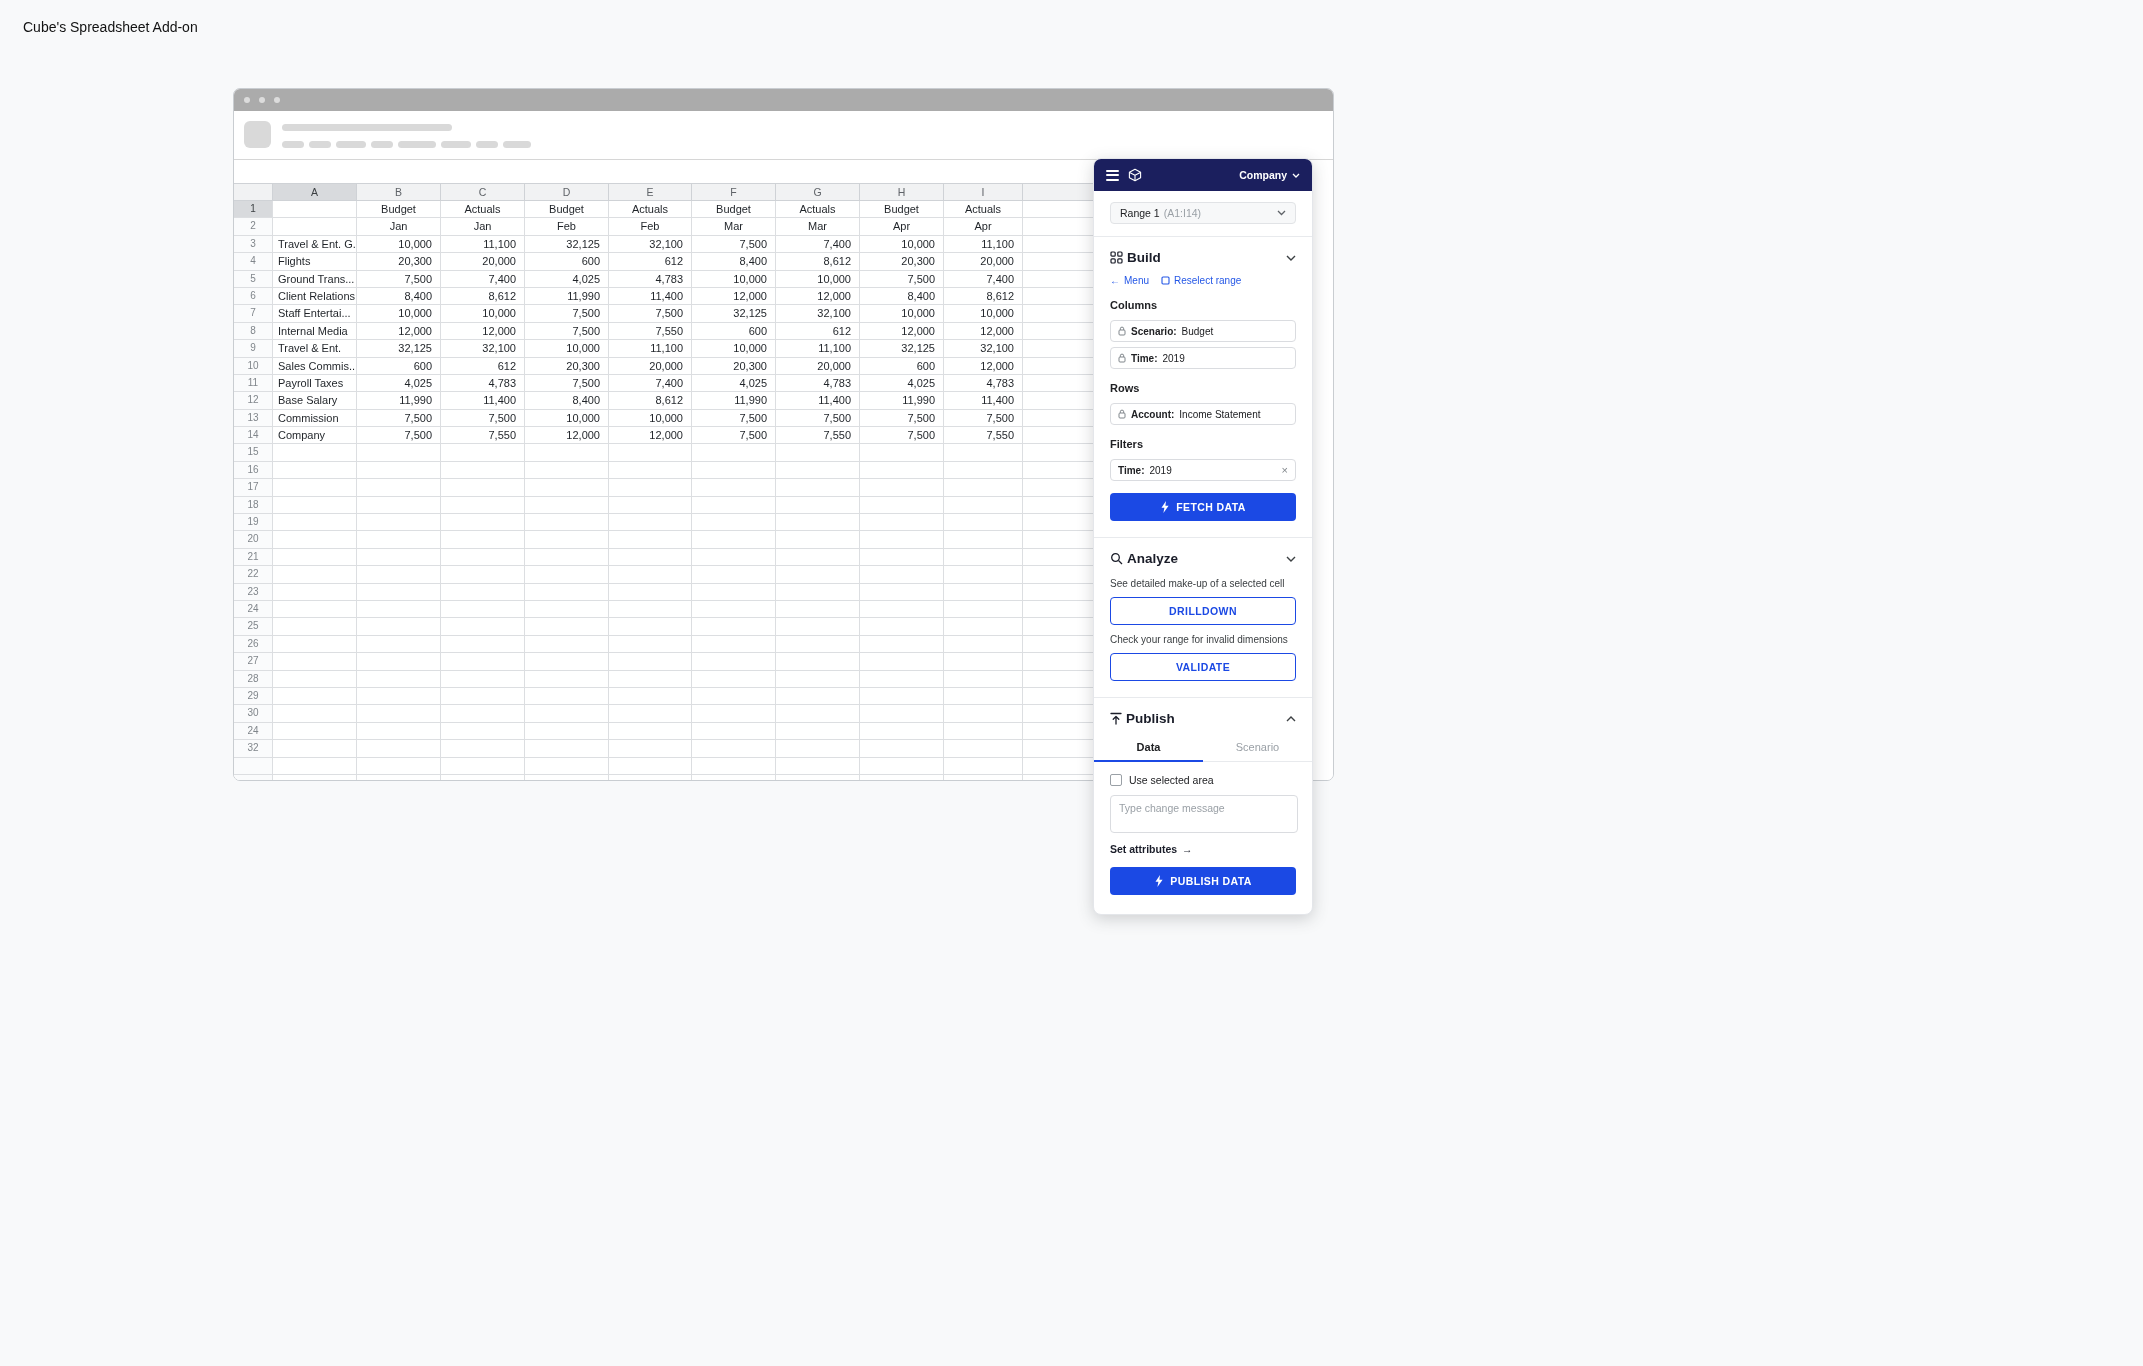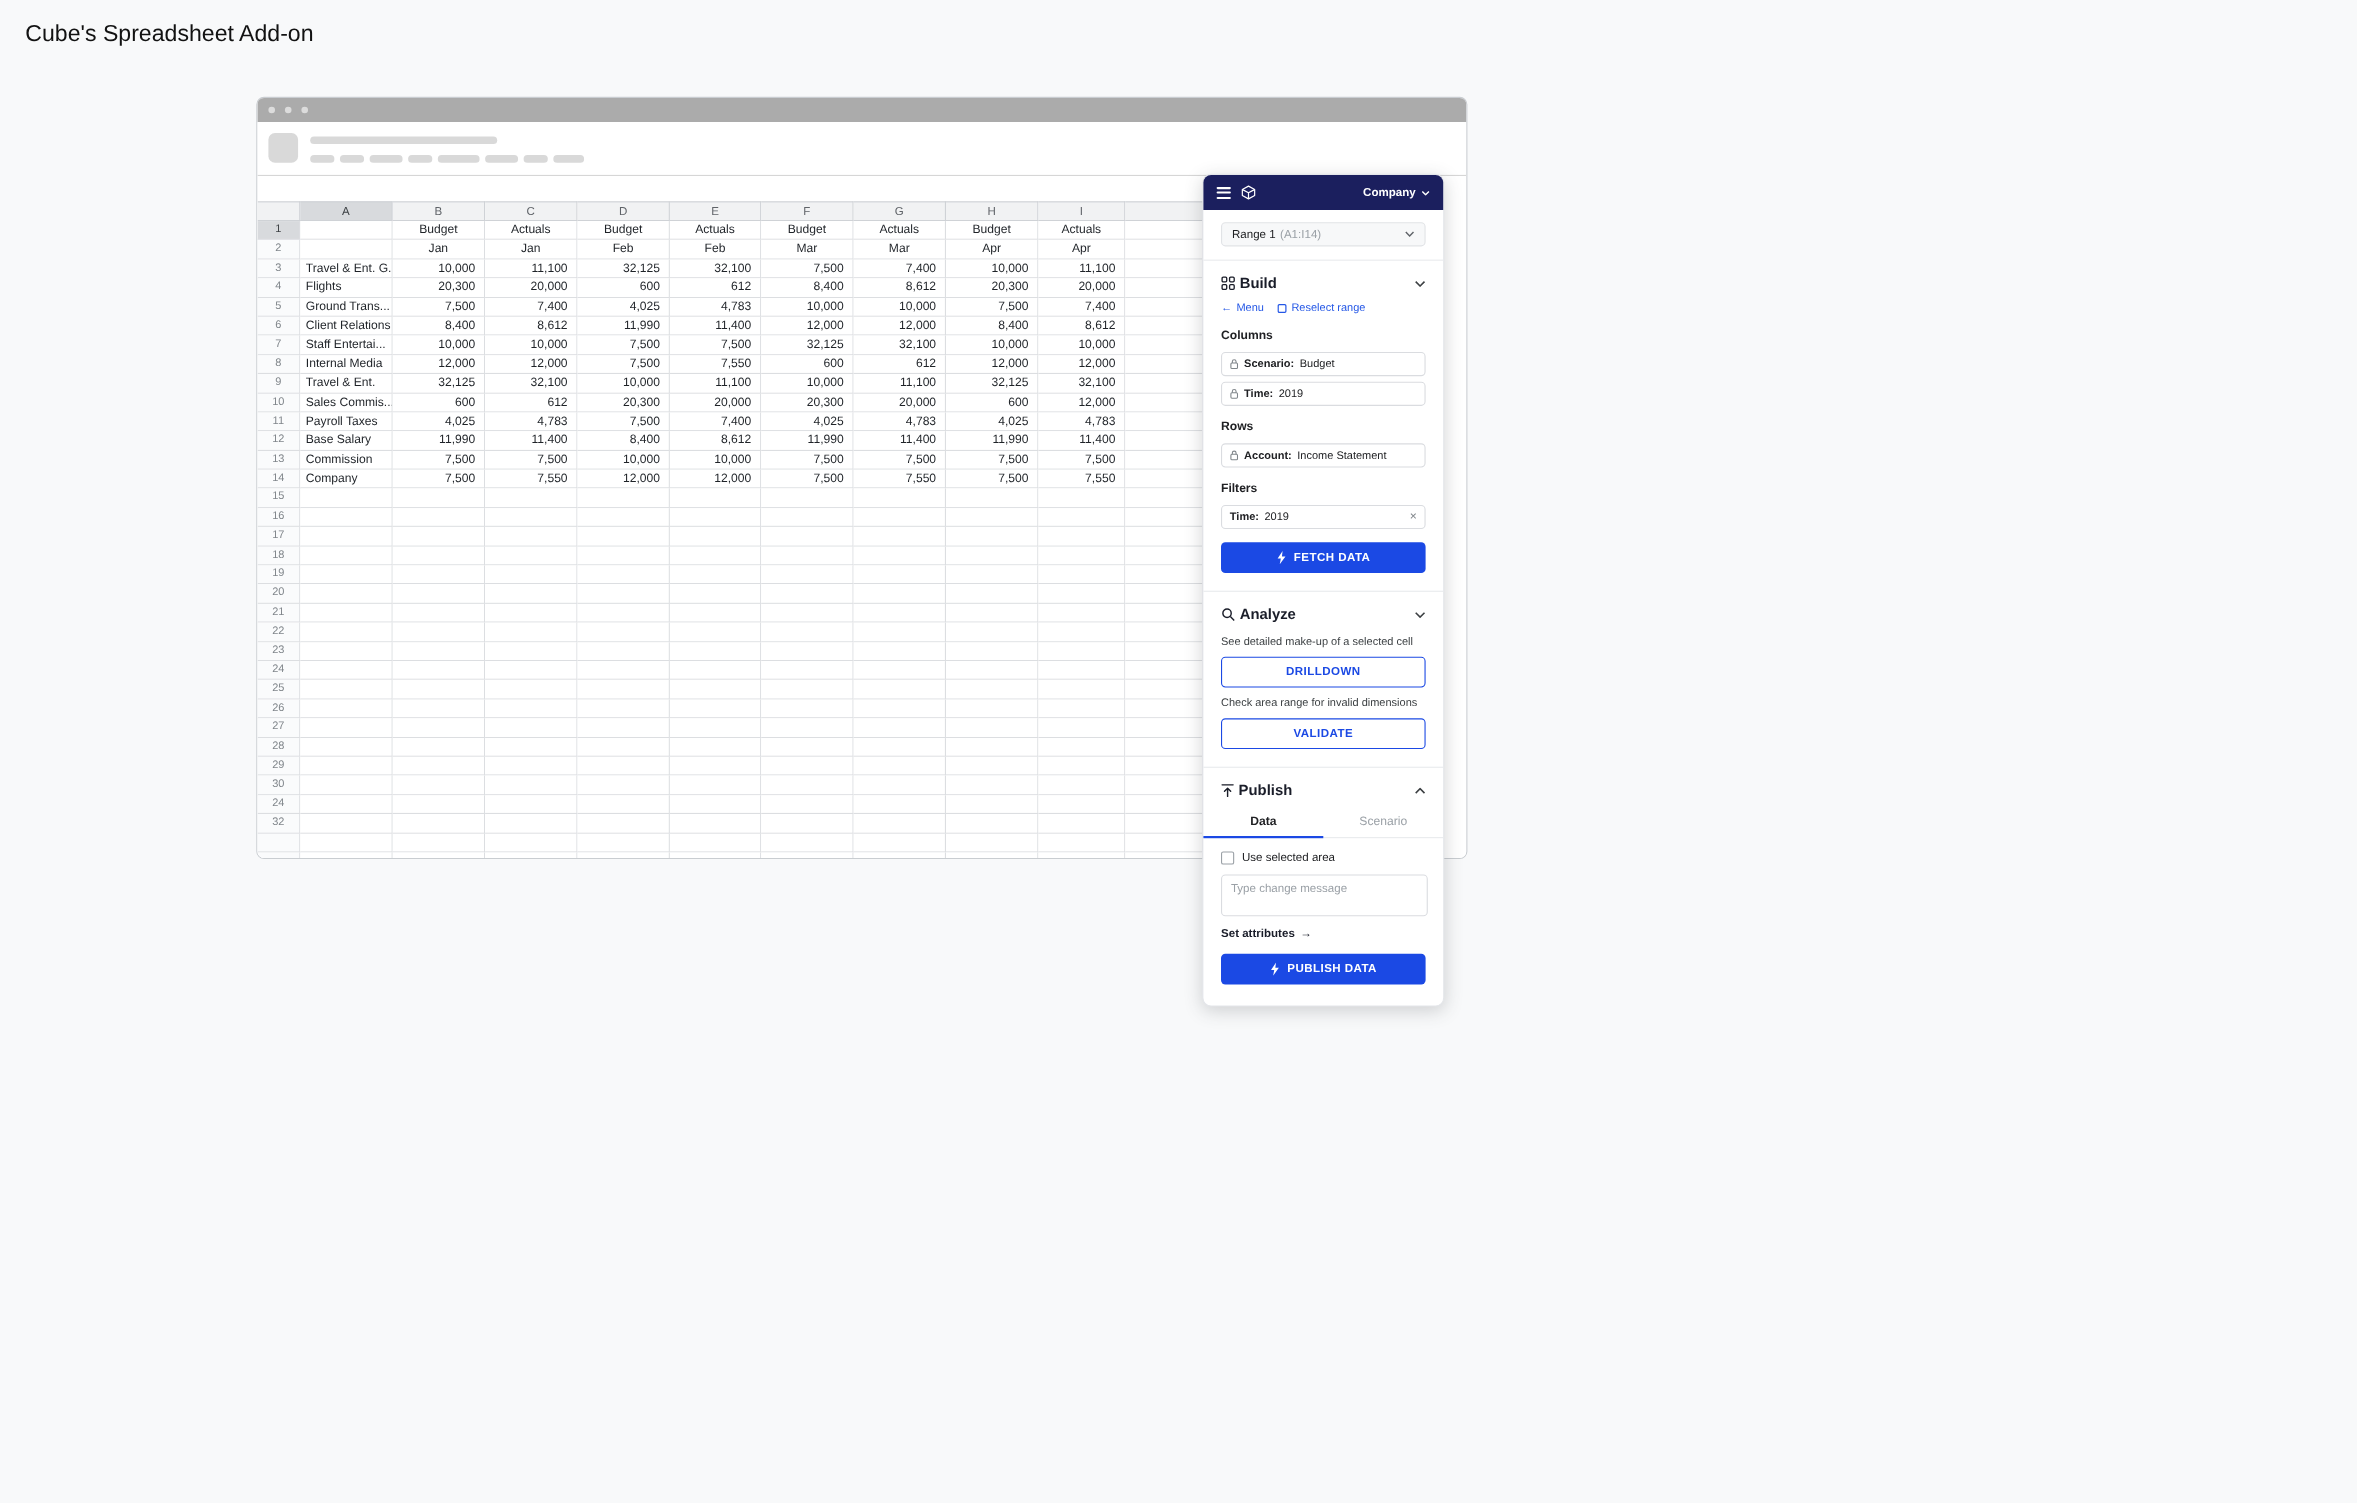--- a/index.html
+++ b/index.html
@@ -5,21 +5,21 @@
 <style>
   * { box-sizing: border-box; }
   html,body { margin:0; padding:0; }
   body {
     width:2143px; height:1366px; position:relative;
     background:#f8f9fa;
     font-family:"Liberation Sans", sans-serif;
     color:#202124;
   }
 
-  .page-title { position:absolute; left:23px; top:19px; font-size:21px; font-weight:500; color:#121212; }
+  .page-title { position:absolute; left:23px; top:19px; font-size:14px; font-weight:500; color:#121212; }
 
   
   .window {
     position:absolute; left:233px; top:88px; width:1101px; height:693px;
     background:#fff; border:1px solid #c9cdd1; border-radius:7px; overflow:hidden;
   }
   .titlebar { height:22px; background:#ababab; display:flex; align-items:center; padding-left:10px; gap:9px; }
   .dot { width:6px; height:6px; border-radius:50%; background:#dcdcdc; }
 
   .skeleton { position:relative; height:48px; background:#fff; }
@@ -717,21 +717,21 @@
           <path d="M1 1l4 4 4-4" stroke="#3c4043" fill="none" stroke-width="1.4"></path>
         </svg>
     </span>
   </div>
 
   <div class="hint">See detailed make-up of a selected cell</div>
   <div class="btn outline" style="margin-top:8px;">
     <span>DRILLDOWN</span>
   </div>
 
-  <div class="hint tight">Check area range for invalid dimensions</div>
+  <div class="hint tight">Check your range for invalid dimensions</div>
   <div class="btn outline" style="margin-top:8px;">
     <span>VALIDATE</span>
   </div>
 
   <div class="divider" style="margin-top:16px;"></div>
 
   <div class="sec-head">
     <span style="display:flex;">
       <svg width="12" height="13" viewBox="0 0 12 13" fill="none" stroke="#1a1d29" stroke-width="1.3" stroke-linecap="round">
           <path d="M1 1.5h10M6 12V4.5M6 4.5 3.2 7.3M6 4.5l2.8 2.8"></path>

